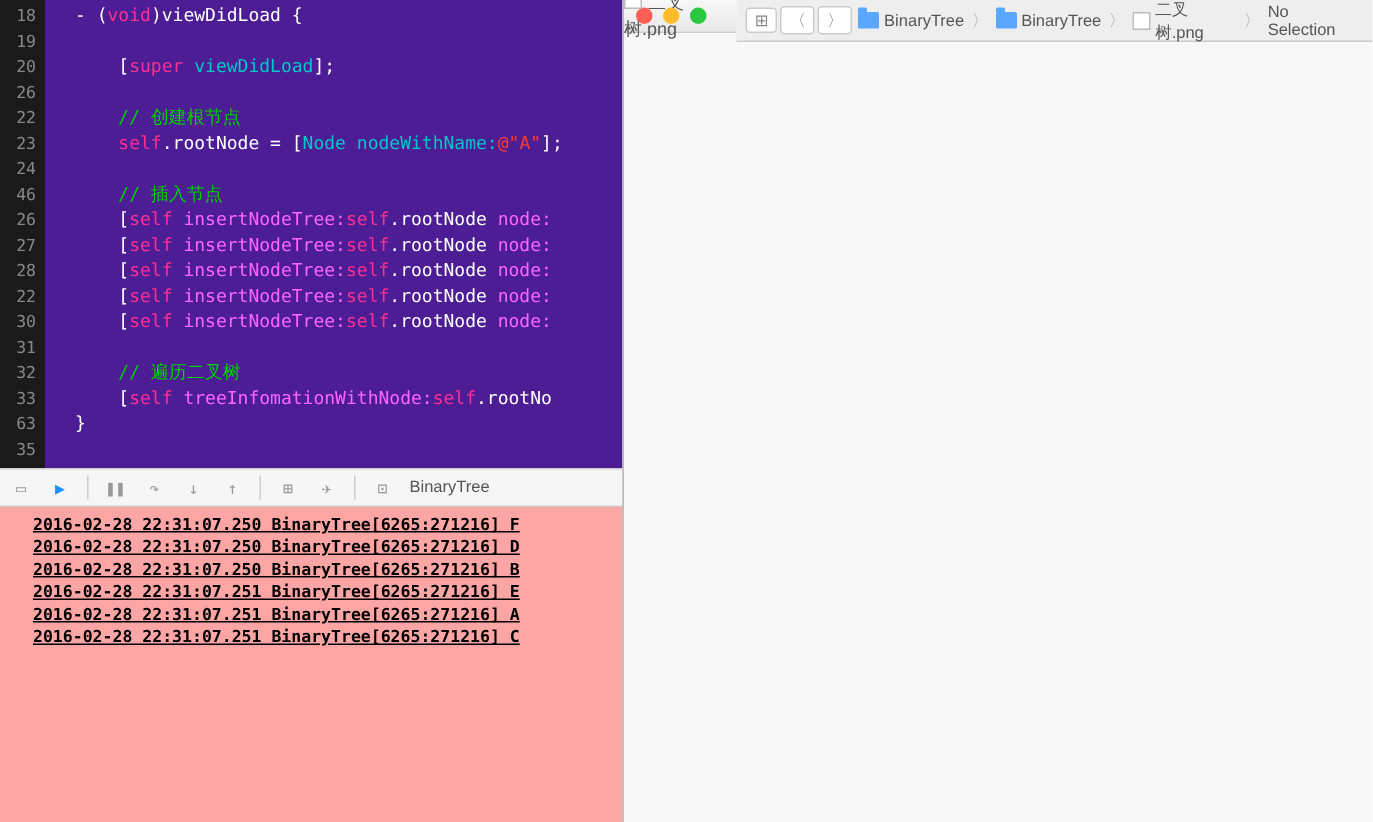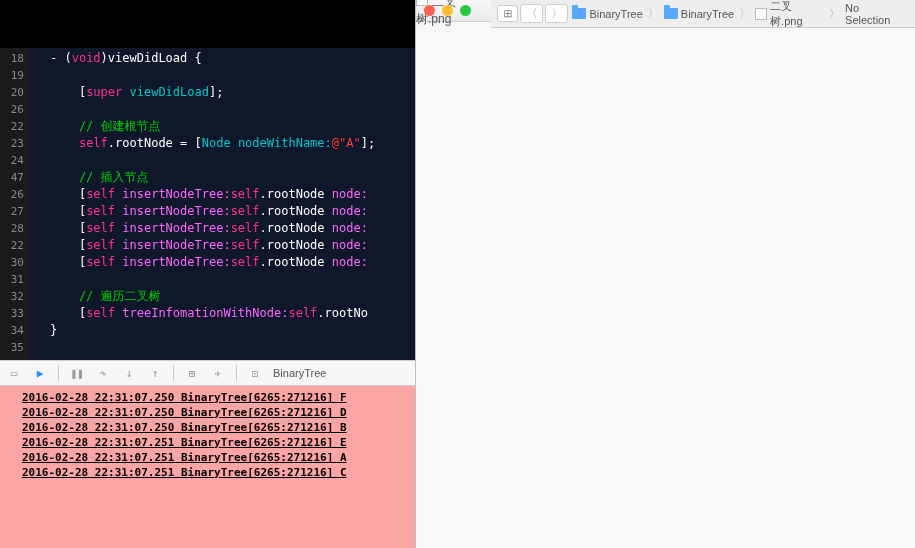--- a/index.html
+++ b/index.html
@@ -1,18 +1,18 @@
 <!DOCTYPE html>
 <html><head>
 <meta charset="utf-8">
 <style>
   * { margin:0; padding:0; box-sizing:border-box; }
   body { font-family: Menlo, Monaco, monospace; font-size:12px; width:915px; height:548px; display:flex; overflow:hidden; background:#fff; }
   .left { width:415px; height:548px; display:flex; flex-direction:column; background:#000; }
-  .editor { flex:0 0 312px; display:flex; background:#0f172a; color:#fff;margin-top:48px; }
+  .editor { flex:0 0 312px; display:flex; background:#4c1d95; color:#fff; }
   .gutter { width:30px; background:#1a1a1a; color:#888; text-align:right; padding:2px 6px 2px 0; line-height:17px; font-size:11px; }
   .code { flex:1; padding:2px 20px; line-height:17px; white-space:pre; overflow:hidden; }
   .k-white{color:#fff}.k-pink{color:#ff2f92}.k-cyan{color:#00c8c8}.k-green{color:#00d000}.k-red{color:#ff3b30}.k-mag{color:#ff66ff}
   .toolbar { flex:0 0 26px; background:#f6f6f6; border-top:1px solid #ccc; border-bottom:1px solid #ccc; display:flex; align-items:center; gap:10px; padding:0 6px; color:#888; font-size:11px; }
   .tb-icon { width:16px; height:16px; display:flex; align-items:center; justify-content:center; color:#999; }
   .tb-icon.blue{color:#1e90ff}
   .tb-sep{width:1px;height:16px;background:#ccc}
   .tb-label{color:#555;font-family:-apple-system,Helvetica,Arial,sans-serif}
   .console { flex:1; background:#fca5a5; color:#000; padding:4px 22px; font-weight:bold; font-size:11px; line-height:15px; white-space:pre; overflow:hidden;text-decoration:underline; }
   .right { flex:1; height:548px; border-left:1px solid #bbb; display:flex; flex-direction:row; background:#f8f8f8; }
@@ -40,30 +40,30 @@
 <div class="left">
   <div class="editor">
     <div class="gutter" id="gutter">
         <div>18</div>
         <div>19</div>
         <div>20</div>
         <div>26</div>
         <div>22</div>
         <div>23</div>
         <div>24</div>
-        <div>47</div>
+        <div>46</div>
         <div>26</div>
         <div>27</div>
         <div>28</div>
         <div>22</div>
         <div>30</div>
         <div>31</div>
         <div>32</div>
         <div>33</div>
-        <div>34</div>
+        <div>63</div>
         <div>35</div>
       </div>
     <div class="code" id="code"><div><span class="k-white">- (</span><span class="k-pink">void</span><span class="k-white">)viewDidLoad {</span></div><div>&nbsp;</div><div><span class="k-white">    [</span><span class="k-pink">super</span><span class="k-white"> </span><span class="k-cyan">viewDidLoad</span><span class="k-white">];</span></div><div>&nbsp;</div><div><span class="k-green">    // 创建根节点</span></div><div><span class="k-white">    </span><span class="k-pink">self</span><span class="k-white">.rootNode = [</span><span class="k-cyan">Node</span><span class="k-white"> </span><span class="k-cyan">nodeWithName:</span><span class="k-red">@</span><span class="k-red">"A"</span><span class="k-white">];</span></div><div>&nbsp;</div><div><span class="k-green">    // 插入节点</span></div><div><span class="k-white">    [</span><span class="k-pink">self</span><span class="k-white"> </span><span class="k-mag">insertNodeTree:</span><span class="k-pink">self</span><span class="k-white">.rootNode </span><span class="k-mag">node:</span></div><div><span class="k-white">    [</span><span class="k-pink">self</span><span class="k-white"> </span><span class="k-mag">insertNodeTree:</span><span class="k-pink">self</span><span class="k-white">.rootNode </span><span class="k-mag">node:</span></div><div><span class="k-white">    [</span><span class="k-pink">self</span><span class="k-white"> </span><span class="k-mag">insertNodeTree:</span><span class="k-pink">self</span><span class="k-white">.rootNode </span><span class="k-mag">node:</span></div><div><span class="k-white">    [</span><span class="k-pink">self</span><span class="k-white"> </span><span class="k-mag">insertNodeTree:</span><span class="k-pink">self</span><span class="k-white">.rootNode </span><span class="k-mag">node:</span></div><div><span class="k-white">    [</span><span class="k-pink">self</span><span class="k-white"> </span><span class="k-mag">insertNodeTree:</span><span class="k-pink">self</span><span class="k-white">.rootNode </span><span class="k-mag">node:</span></div><div>&nbsp;</div><div><span class="k-green">    // 遍历二叉树</span></div><div><span class="k-white">    [</span><span class="k-pink">self</span><span class="k-white"> </span><span class="k-mag">treeInfomationWithNode:</span><span class="k-pink">self</span><span class="k-white">.rootNo</span></div><div><span class="k-white">}</span></div><div>&nbsp;</div></div>
   </div>
   <div class="toolbar">
     <span class="tb-icon">▭</span>
     <span class="tb-icon blue">▶</span>
     <span class="tb-sep"></span>
     <span class="tb-icon">❚❚</span>
     <span class="tb-icon">↷</span>

